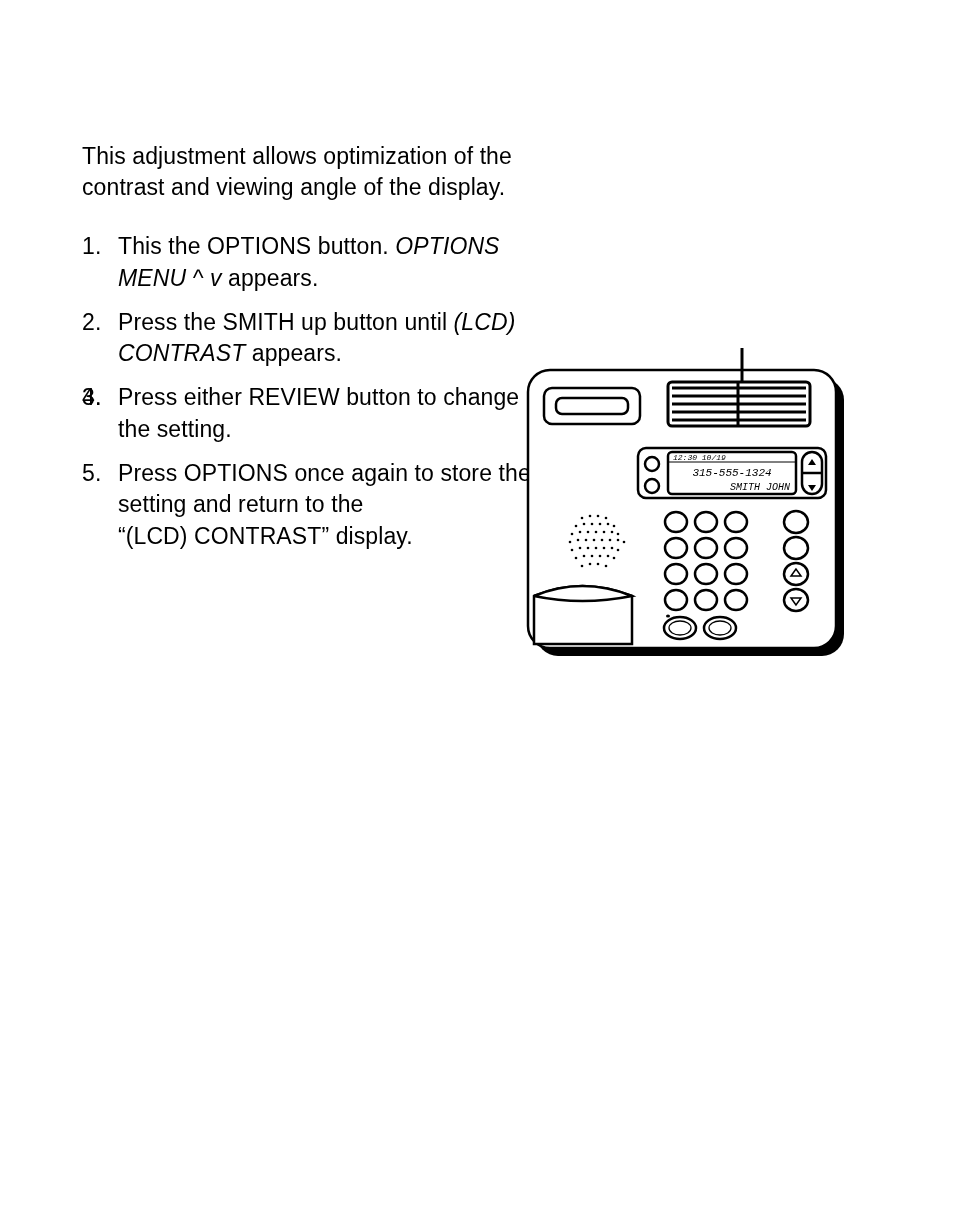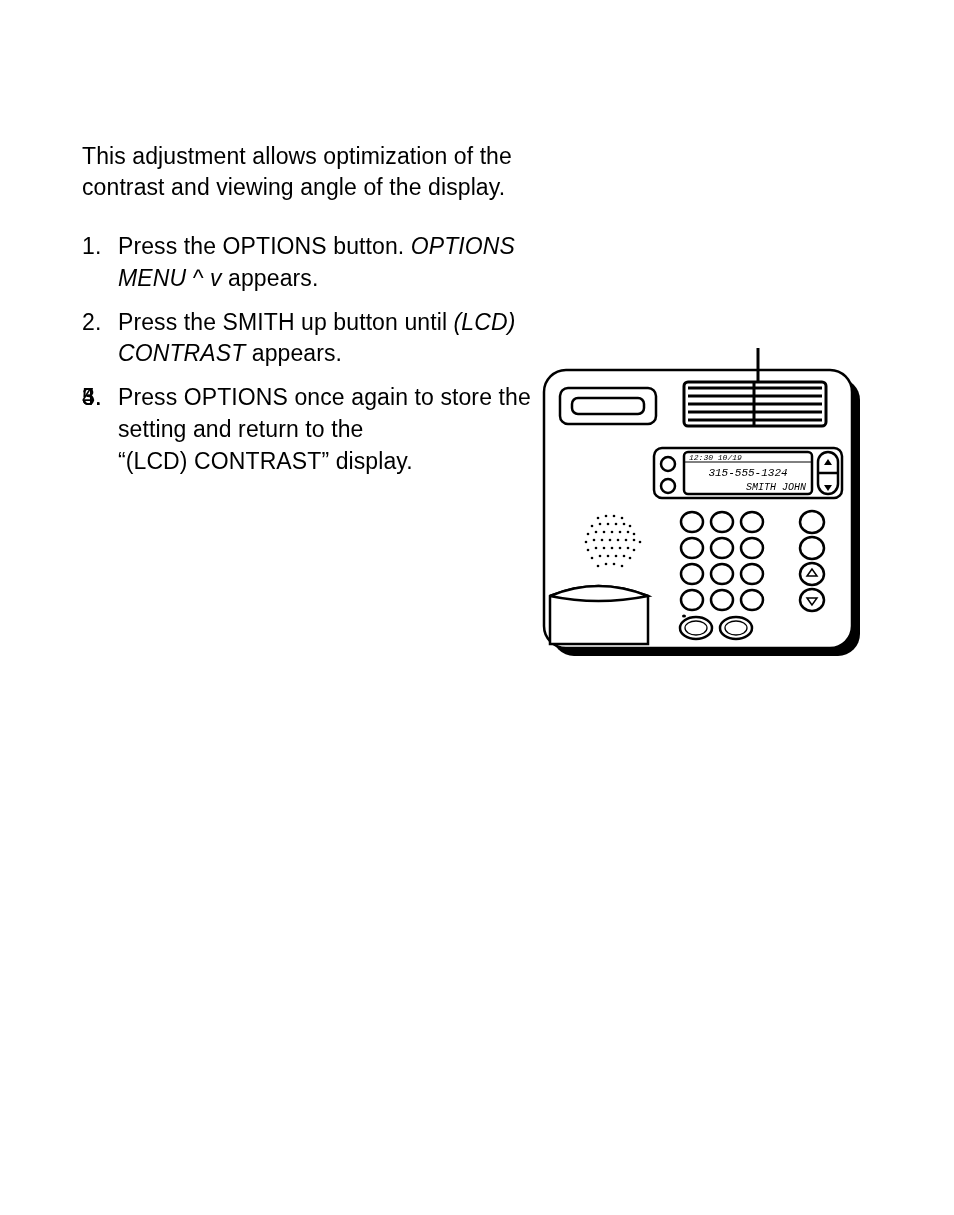--- a/index.html
+++ b/index.html
@@ -41,49 +41,49 @@
   }
   ol.steps > li .num {
     position: absolute;
     left: 0;
     top: 0;
   }
   .ital { font-style: italic; }
   .figure {
     position: absolute;
     top: 348px;
-    left: 536px;
+    left: 520px;
     width: 330px;
     height: 330px;
   }
   .figure svg { display: block; }
 </style>
 </head>
 <body>
 
 <div class="page">
 
   <p class="intro">This adjustment allows optimization of the contrast and viewing angle of the display.</p>
 
   <ol class="steps">
     <li>
       <span class="num">1.</span>
-      <span>Press the OPTIONS button. </span><span class="ital">OPTIONS MENU ^ v</span><span> appears.</span>
+      <span>This the OPTIONS button. </span><span class="ital">OPTIONS MENU ^ v</span><span> appears.</span>
     </li>
     <li>
       <span class="num">2.</span>
       <span>Press the SMITH up button until </span><span class="ital">(LCD) CONTRAST</span><span> appears.</span>
     </li>
     <li>
       <span class="num">3.</span>
       <span class="ital"></span><span></span>
     </li>
     <li>
       <span class="num">4.</span>
-      <span class="ital"></span><span></span>
+      <span>Press either REVIEW button to change the setting.</span><span class="ital"></span><span></span>
     </li>
     <li>
       <span class="num">5.</span>
       <span>Press OPTIONS once again to store the setting and return to the “(LCD)&nbsp;CONTRAST” display.</span><span class="ital"></span><span></span>
     </li>
   </ol>
 
   <div class="figure">
     <svg viewBox="0 0 330 330" width="330" height="330">
 

